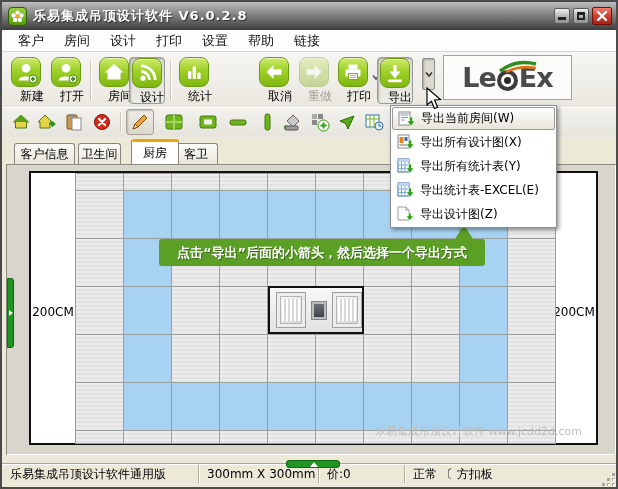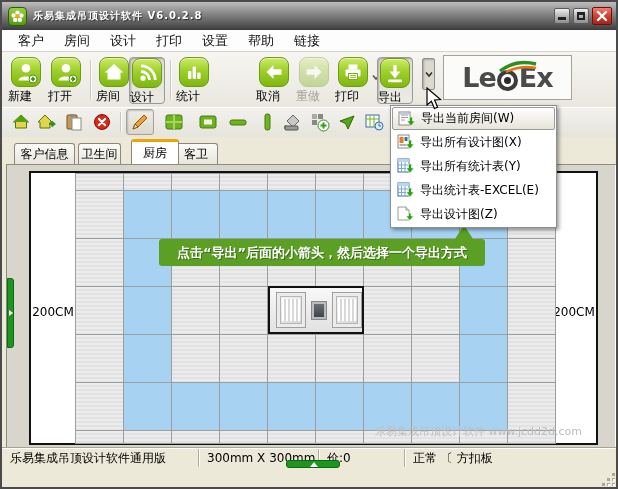--- a/index.html
+++ b/index.html
@@ -9,35 +9,35 @@
     background:#ece9d8;border:2px solid #4b4b4b;outline:1px solid #161616;
     font-family:"DejaVu Sans",sans-serif;overflow:hidden;
   }
   
   .titlebar{position:absolute;left:0;top:0;width:614px;height:28px;
     background:linear-gradient(#bdbdbd,#8f8f8f 35%,#636363 70%,#3c3c3c);
     display:flex;align-items:center;padding:0 4px;}
   .app-icon{width:19px;height:19px;border-radius:4px;margin:0 6px 0 2px;
     background:linear-gradient(#9ad040,#57980f);border:1px solid #2e5e08;
     display:flex;align-items:center;justify-content:center;}
-  .title-text{color:#fff;font-weight:bold;font-size:10px;letter-spacing:1px;
+  .title-text{color:#fff;font-weight:bold;font-size:13px;letter-spacing:1px;
     text-shadow:1px 1px 1px rgba(0,0,0,.6);flex:1;white-space:nowrap;}
   .winbtn{width:16px;height:16px;margin-left:3px;border:1px solid #5a5a5a;border-radius:2px;
     background:linear-gradient(#efefef,#b3b3b3 55%,#8f8f8f);position:relative;}
   .winbtn.close{width:20px;height:18px;background:linear-gradient(#f08070,#cf4030 50%,#a52418);border-color:#6e1008;}
   .glyph-min{position:absolute;left:3px;right:3px;bottom:3px;height:3px;background:#222;}
   .glyph-max{position:absolute;left:3px;top:3px;right:3px;bottom:3px;border:2px solid #222;border-top-width:3px;}
   
   .menubar{position:absolute;left:0;top:28px;width:614px;height:22px;background:#fdfdfd;
     border-bottom:1px solid #d7d4c9;display:flex;align-items:center;padding-left:6px;}
   .menu-item{font-size:13px;color:#111;padding:2px 10px;cursor:default;}
   
   .toolbar1{position:absolute;left:0;top:50px;width:614px;height:55px;
     background:linear-gradient(#f6f5f1,#e9e7df);}
-  .tbtn{position:absolute;top:55px;width:36px;height:47px;text-align:left;}
+  .tbtn{position:absolute;top:55px;width:36px;height:47px;text-align:right;}
   .tbtn .box{width:30px;height:30px;margin:0 auto;border-radius:8px;
     background:linear-gradient(#cdea66,#9ed02a 45%,#7fb70f);
     border:1px solid #6d9c14;box-shadow:inset 0 1px 0 rgba(255,255,255,.55);
     display:flex;align-items:center;justify-content:center;position:relative;}
   .tbtn .lbl{font-size:12px;color:#000;margin-top:1px;white-space:nowrap;}
   .tbtn.pressed{border:1px solid #9a9a96;border-radius:4px;background:linear-gradient(#dedbd2,#ecebe5);
     box-shadow:inset 1px 1px 2px rgba(0,0,0,.25);}
   .tbtn.disabled .box{opacity:.4;filter:grayscale(.2);}
   .tbtn.disabled .lbl{color:#a2a09a;}
   .tb-sep{position:absolute;top:58px;width:2px;height:40px;border-left:1px solid #cac7bd;border-right:1px solid #fff;}
@@ -93,21 +93,21 @@
   
   .side-handle{position:absolute;left:5px;top:276px;width:7px;height:70px;background:#1f9420;
     border:1px solid #0e6a10;border-radius:0 3px 3px 0;z-index:10;}
   .side-handle:after{content:"";position:absolute;left:1px;top:31px;border-top:3px solid transparent;
     border-bottom:3px solid transparent;border-left:4px solid #fff;}
   .bottom-handle{position:absolute;left:284px;top:458px;width:54px;height:8px;background:#1f9420;
     border:1px solid #0e6a10;border-radius:3px;z-index:10;}
   .bottom-handle:after{content:"";position:absolute;left:23px;top:1px;border-left:4px solid transparent;
     border-right:4px solid transparent;border-bottom:5px solid #fff;}
   
-  .statusbar{position:absolute;left:0;top:446px;width:614px;height:19px;background:var(--status-bg,#ece9d8);
+  .statusbar{position:absolute;left:0;top:462px;width:614px;height:19px;background:var(--status-bg,#ece9d8);
     border-top:1px solid #fff;box-shadow:0 -1px 0 #a8a594;display:flex;align-items:center;font-size:12px;color:#000;}
   .seg{padding-left:8px;white-space:nowrap;overflow:hidden;height:100%;display:flex;align-items:center;}
   .seg+.seg{border-left:1px solid #b2ad9a;box-shadow:inset 1px 0 0 #fff;}
   .grip{position:absolute;right:0;bottom:0;width:14px;height:14px;}
   
   .dropdown{position:absolute;left:388px;top:103px;width:167px;background:#fff;border:1px solid #8f8f8f;
     box-shadow:2px 2px 4px rgba(0,0,0,.4);z-index:50;padding:1px;}
   .ditem{height:24px;display:flex;align-items:center;padding:0 4px;font-size:12px;color:#000;white-space:nowrap;}
   .ditem .dicon{width:20px;display:flex;align-items:center;justify-content:center;margin-right:4px;}
   .ditem.hl{background:linear-gradient(#fefefe,#e7e4da);border:1px solid #9a9a96;border-radius:2px;height:23px;}

